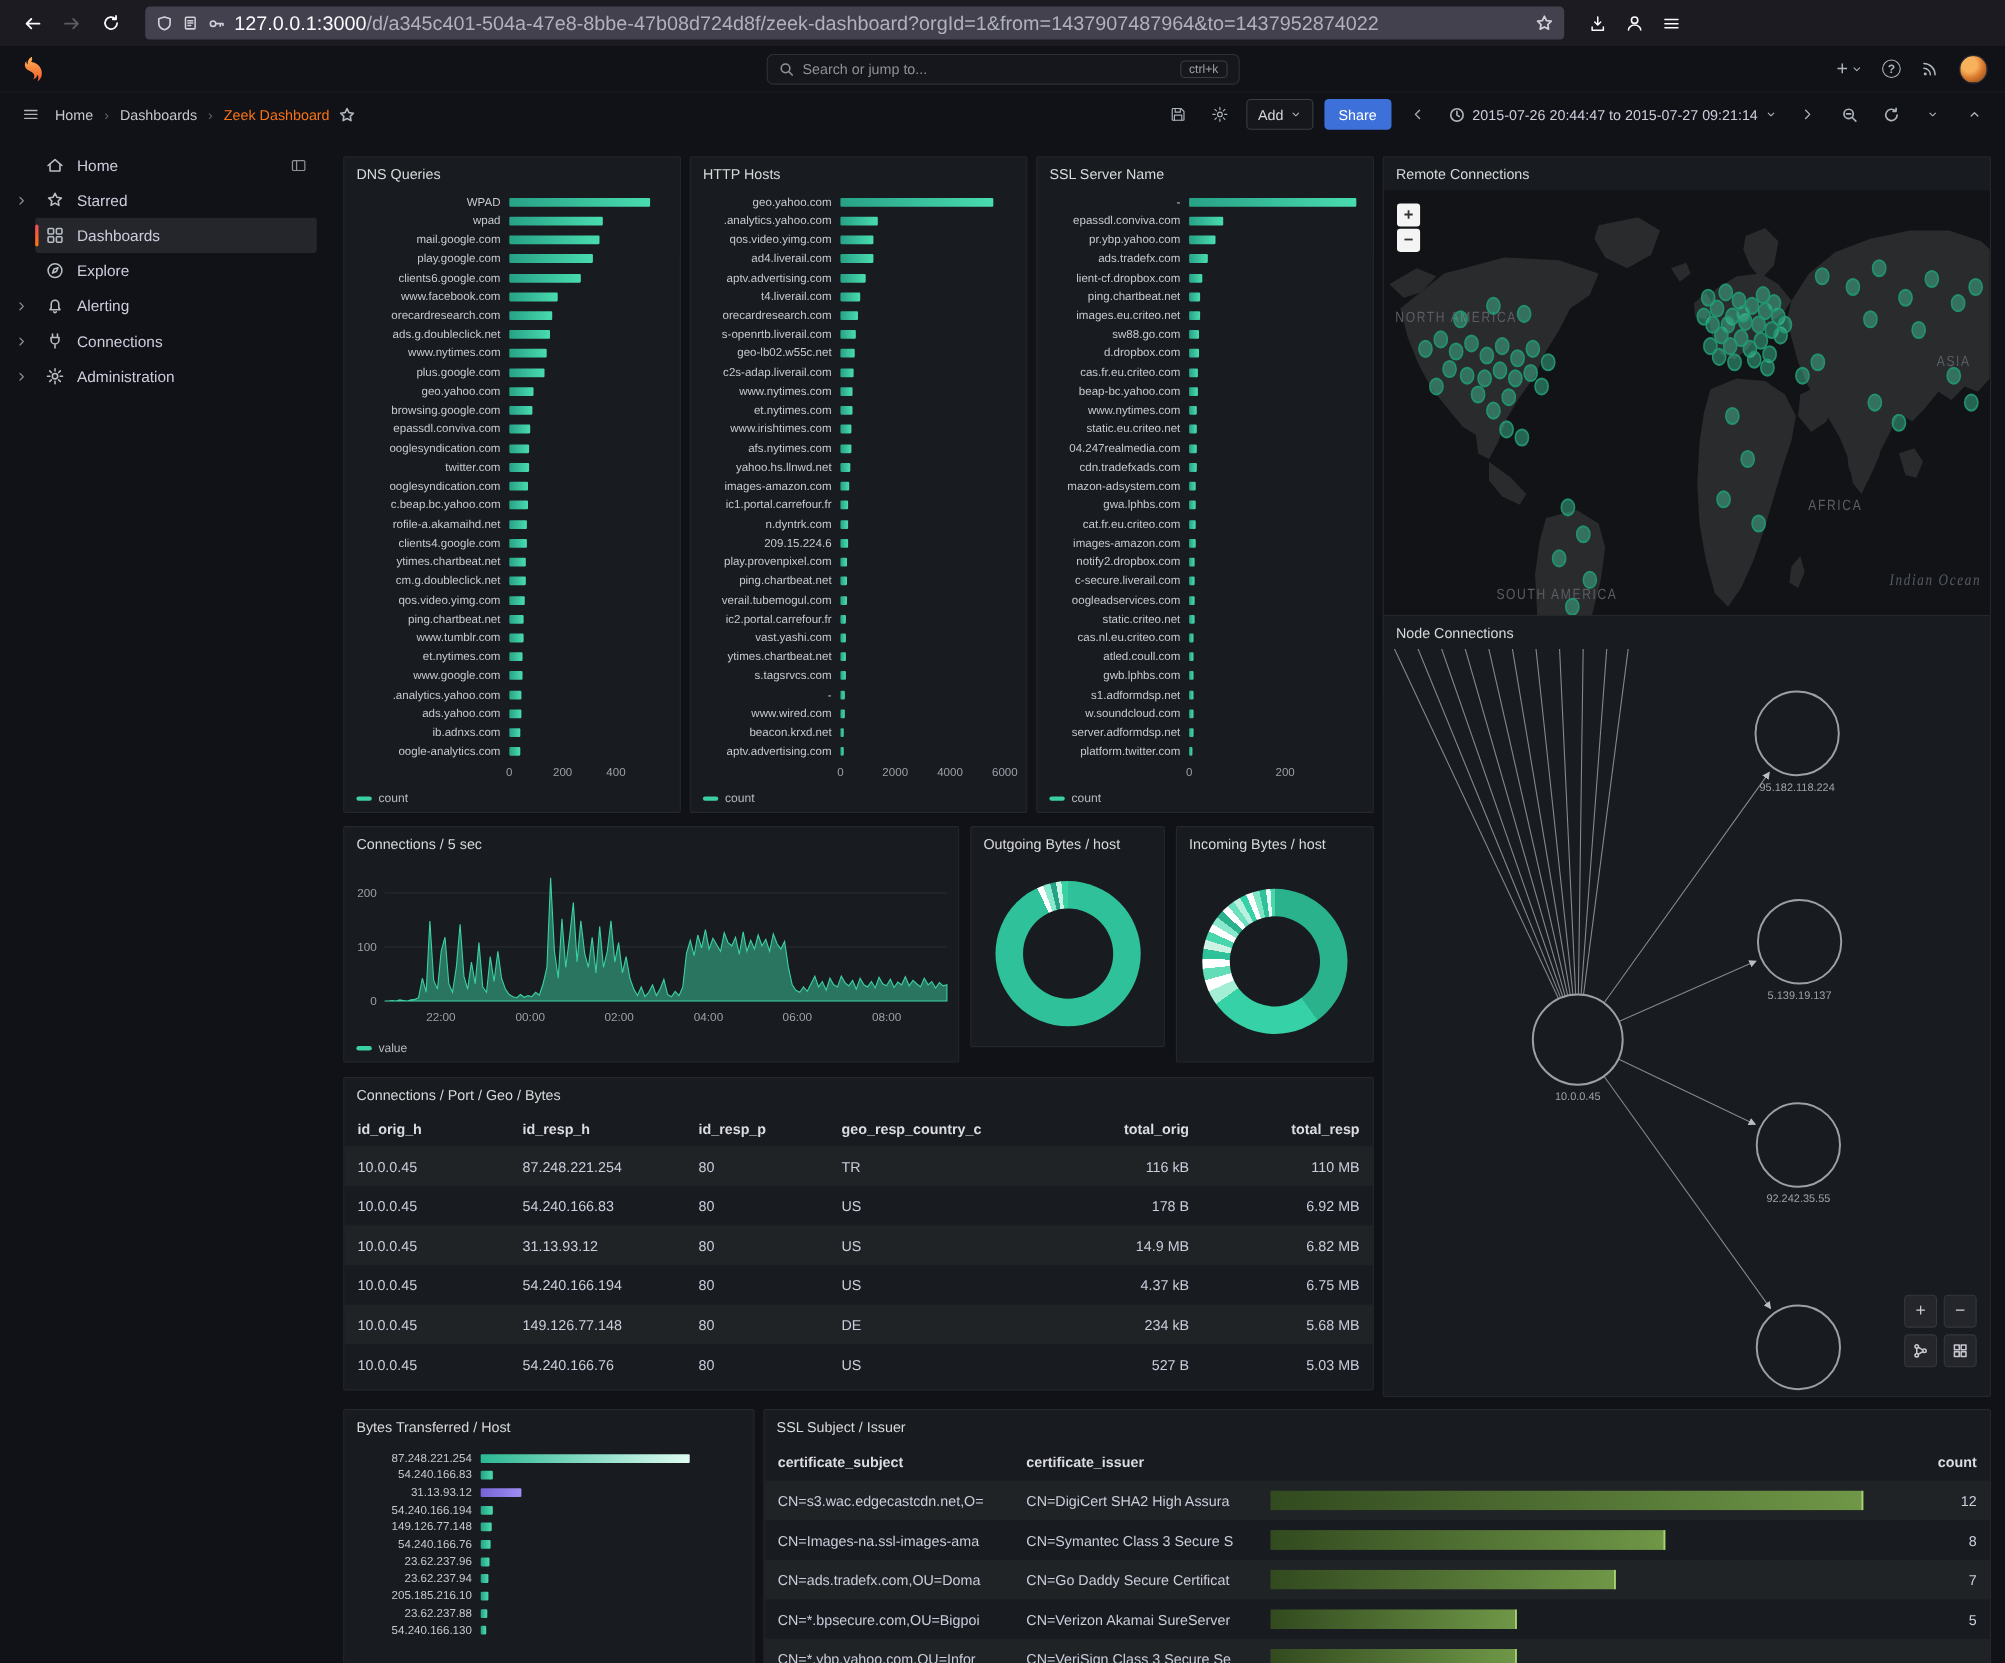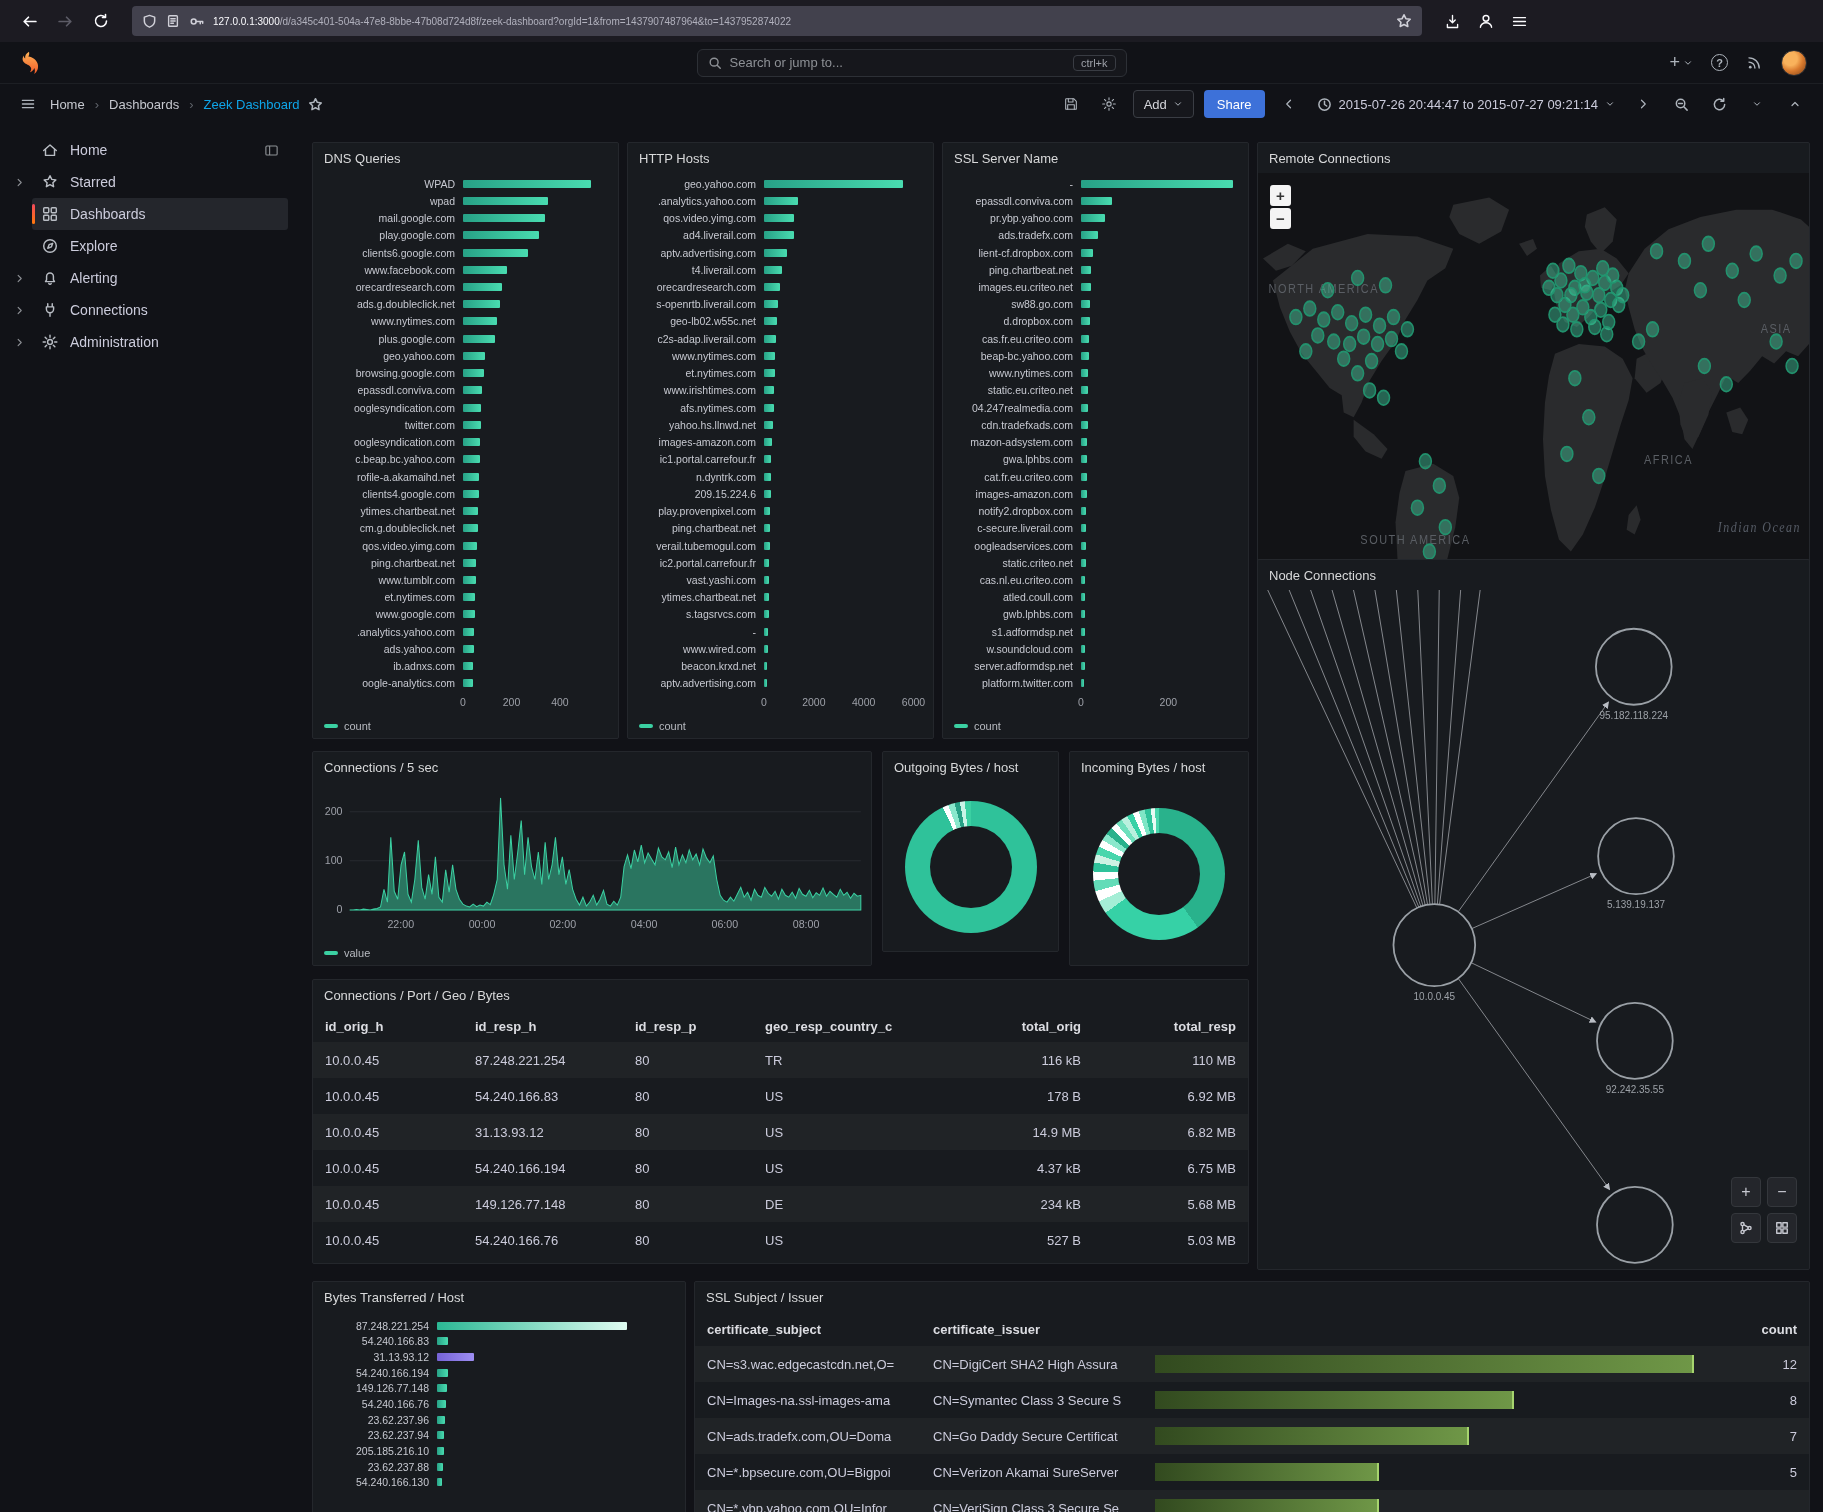--- a/index.html
+++ b/index.html
@@ -8,21 +8,21 @@
   svg { display:block; }
   .ico { stroke:#b9bdc4; stroke-width:1.6; fill:none; stroke-linecap:round; stroke-linejoin:round; }
 
   
   .browser { height:42px; background:#1c1b22; display:flex; align-items:center; padding:0 14px; gap:6px; }
   .nav-btn { width:30px; height:28px; border-radius:4px; display:flex; align-items:center; justify-content:center; }
   .nav-btn svg { stroke:#fbfbfe; }
   .nav-btn.disabled svg { stroke:#5c5b66; }
   .urlbar { flex:1; max-width:1290px; height:30px; background:#42414d; border-radius:4px; display:flex; align-items:center; padding:0 10px; gap:9px; margin:0 10px; }
   .urlbar svg { stroke:#d0d0d8; }
-  .url-text { flex:1; font-size:10px; white-space:nowrap; overflow:hidden; }
+  .url-text { flex:1; font-size:18px; white-space:nowrap; overflow:hidden; }
   .url-host { color:#fbfbfe; }
   .url-path { color:#b1b1bd; }
   .browser-right { display:flex; align-items:center; gap:16px; padding-left:6px; }
   .browser-right svg { stroke:#fbfbfe; }
 
   
   .topnav { height:42px; background:#111217; border-bottom:1px solid #1d1f24; display:flex; align-items:center; padding:0 16px; position:relative; }
   .gf-logo { width:26px; height:26px; }
   .search { position:absolute; left:50%; transform:translateX(-50%); width:430px; height:28px; background:#16171c; border:1px solid #2d3036; border-radius:6px; display:flex; align-items:center; gap:8px; padding:0 10px; }
   .search svg { stroke:#8e9196; }
@@ -31,21 +31,21 @@
   .topnav-right { margin-left:auto; display:flex; align-items:center; gap:18px; }
   .topnav-right svg { stroke:#aeb4bc; }
   .plus-group { display:flex; align-items:center; gap:3px; color:#aeb4bc; font-size:18px; }
   .qbadge { width:17px; height:17px; border:1.5px solid #aeb4bc; border-radius:50%; color:#aeb4bc; font-size:11px; display:flex; align-items:center; justify-content:center; font-weight:700; }
   .avatar { width:26px; height:26px; border-radius:50%; background:radial-gradient(circle at 35% 32%, #f9b25c 0 30%, #d97a2e 55%, #7a3f17 100%); border:1px solid #2b2e33; }
 
   
   .toolbar { height:40px; display:flex; align-items:center; padding:0 14px; gap:8px; }
   .toolbar svg { stroke:#aeb4bc; }
   .crumb { font-size:13px; color:#c6c8cf; white-space:nowrap; }
-  .crumb.current { color:#0ea5e9; }
+  .crumb.current { color:#f97316; }
   .crumb-sep { color:#5f636a; font-size:13px; padding:0 2px; }
   .tb-right { margin-left:auto; display:flex; align-items:center; gap:10px;justify-content:flex-end; }
   .tb-icon { width:28px; height:28px; display:flex; align-items:center; justify-content:center; border-radius:4px; }
   .btn-add { display:flex; align-items:center; gap:6px; height:28px; padding:0 10px; border:1px solid #3a3d44; border-radius:4px; font-size:13px; color:#d5d6db; background:#16171c; }
   .btn-share { height:28px; padding:0 13px; border-radius:4px; font-size:13px; color:#fff; background:#3d71d9; display:flex; align-items:center; border:none; }
   .timepick { display:flex; align-items:center; gap:7px; font-size:13px; color:#ccccdc; padding:0 4px; }
 
   
   .layout { display:flex; height:1390px; }
   .sidebar { width:302px; padding:10px 14px 0 6px; flex:none; }

